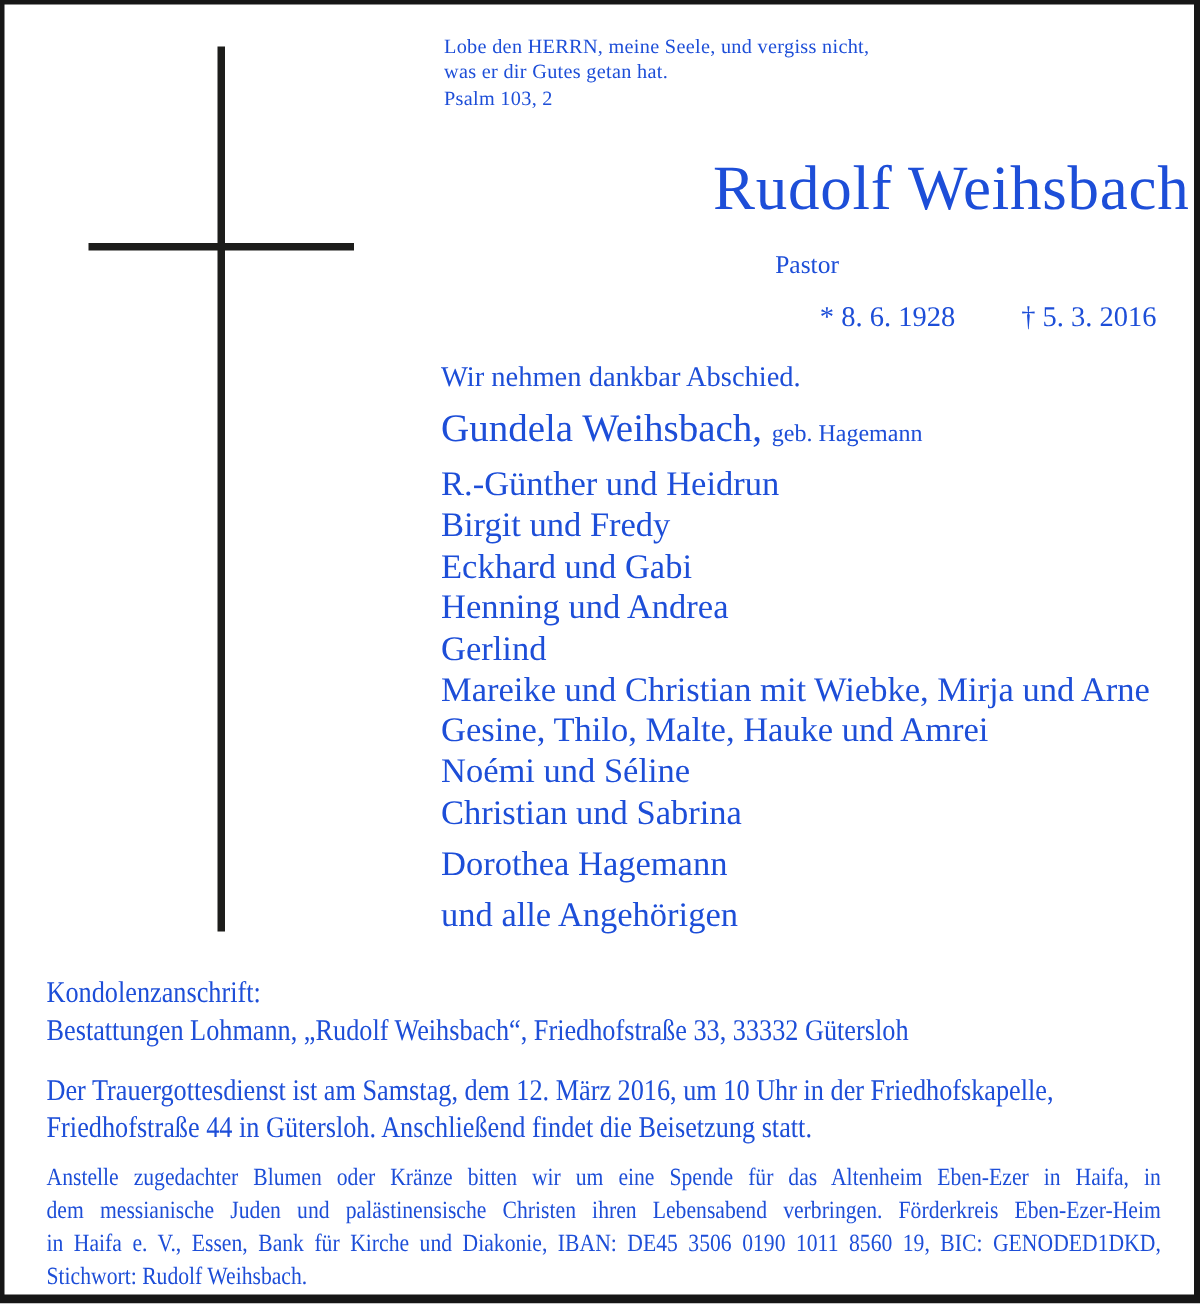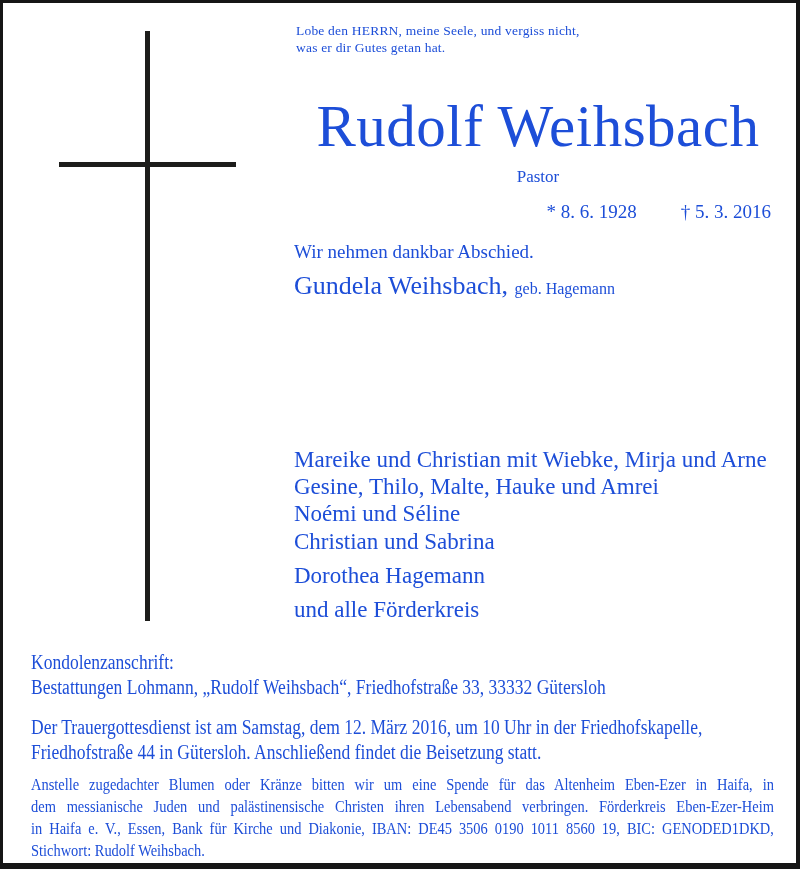--- a/index.html
+++ b/index.html
@@ -39,22 +39,22 @@
 
   .quote {
     left: 293px; top: 19px;
     font-size: 13.5px;
     line-height: 17.3px;
     letter-spacing: 0.2px;
   }
   .name {
     left: 280px; top: 95px;
     width: 510px;
-    text-align: center;
-    font-size: 59px;
+    text-align: right;
+    font-size: 42px;
     line-height: 56px;
     letter-spacing: 0.5px;
     white-space: nowrap;
   }
   .title {
     left: 280px; top: 164px;
     width: 510px;
     text-align: center;
     font-size: 17px;
   }
@@ -100,48 +100,56 @@
 <div class="sheet">
 
   <div>
     <div class="cross-v"></div>
     <div class="cross-h"></div>
   </div>
 
   <div class="abs quote">
     <div>Lobe den HERRN, meine Seele, und vergiss nicht,</div>
     <div>was er dir Gutes getan hat.</div>
+    <div>Psalm 103, 2</div>
   </div>
 
   <div class="abs name">Rudolf Weihsbach</div>
 
   <div class="abs title">Pastor</div>
 
   <div class="abs dates">
     <span>* 8. 6. 1928</span><span>† 5. 3. 2016</span>
   </div>
 
   <div class="abs farewell">Wir nehmen dankbar Abschied.</div>
 
   <div class="abs spouse">
     <span>Gundela Weihsbach,</span>
     <span class="nee">geb. Hagemann</span>
   </div>
 
+  <div class="abs group-children">
+    <div>R.-Günther und Heidrun</div>
+    <div>Birgit und Fredy</div>
+    <div>Eckhard und Gabi</div>
+    <div>Henning und Andrea</div>
+    <div>Gerlind</div>
+  </div>
 
   <div class="abs group-grand">
     <div>Mareike und Christian mit Wiebke, Mirja und Arne</div>
     <div>Gesine, Thilo, Malte, Hauke und Amrei</div>
     <div>Noémi und Séline</div>
     <div>Christian und Sabrina</div>
   </div>
 
   <div class="abs relative-line">Dorothea Hagemann</div>
 
-  <div class="abs closing-line">und alle Förderkreis</div>
+  <div class="abs closing-line">und alle Angehörigen</div>
 
   <div class="abs condolence narrow">
     <div>Kondolenzanschrift:</div>
     <div>Bestattungen Lohmann, „Rudolf Weihsbach“, Friedhofstraße 33, 33332 Gütersloh</div>
   </div>
 
   <div class="abs service narrow">
     <div>Der Trauergottesdienst ist am Samstag, dem 12. März 2016, um 10 Uhr in der Friedhofskapelle,</div>
     <div>Friedhofstraße 44 in Gütersloh. Anschließend findet die Beisetzung statt.</div>
   </div>

